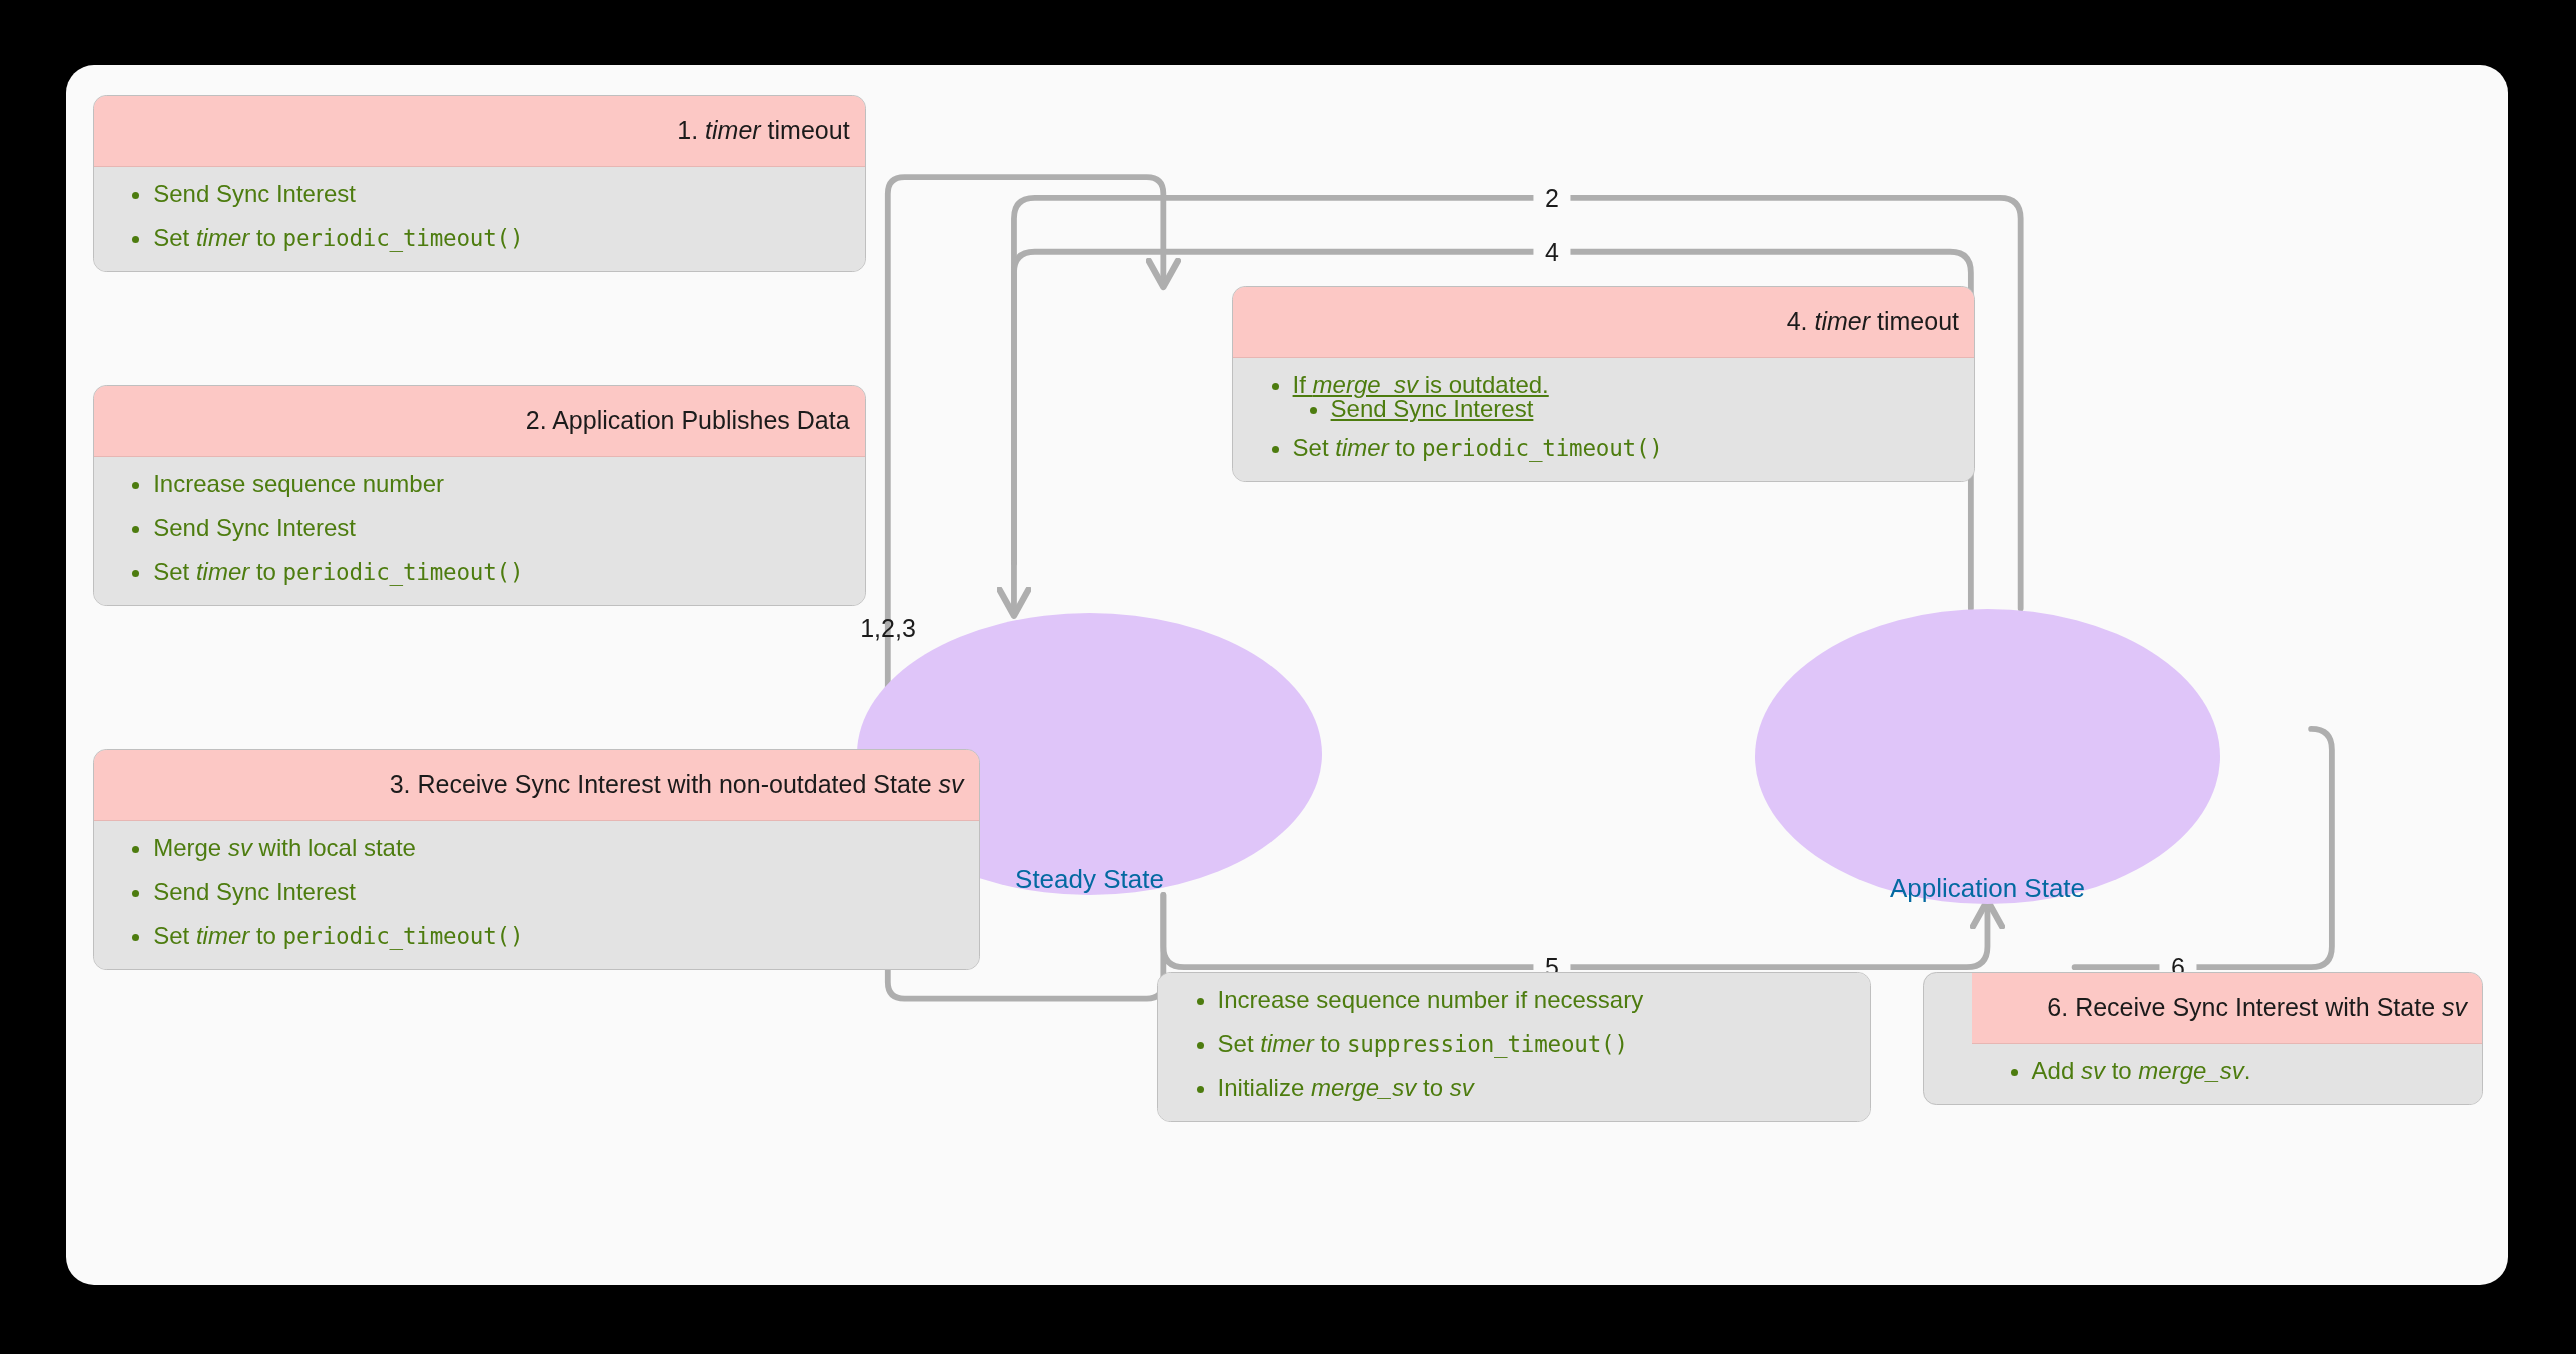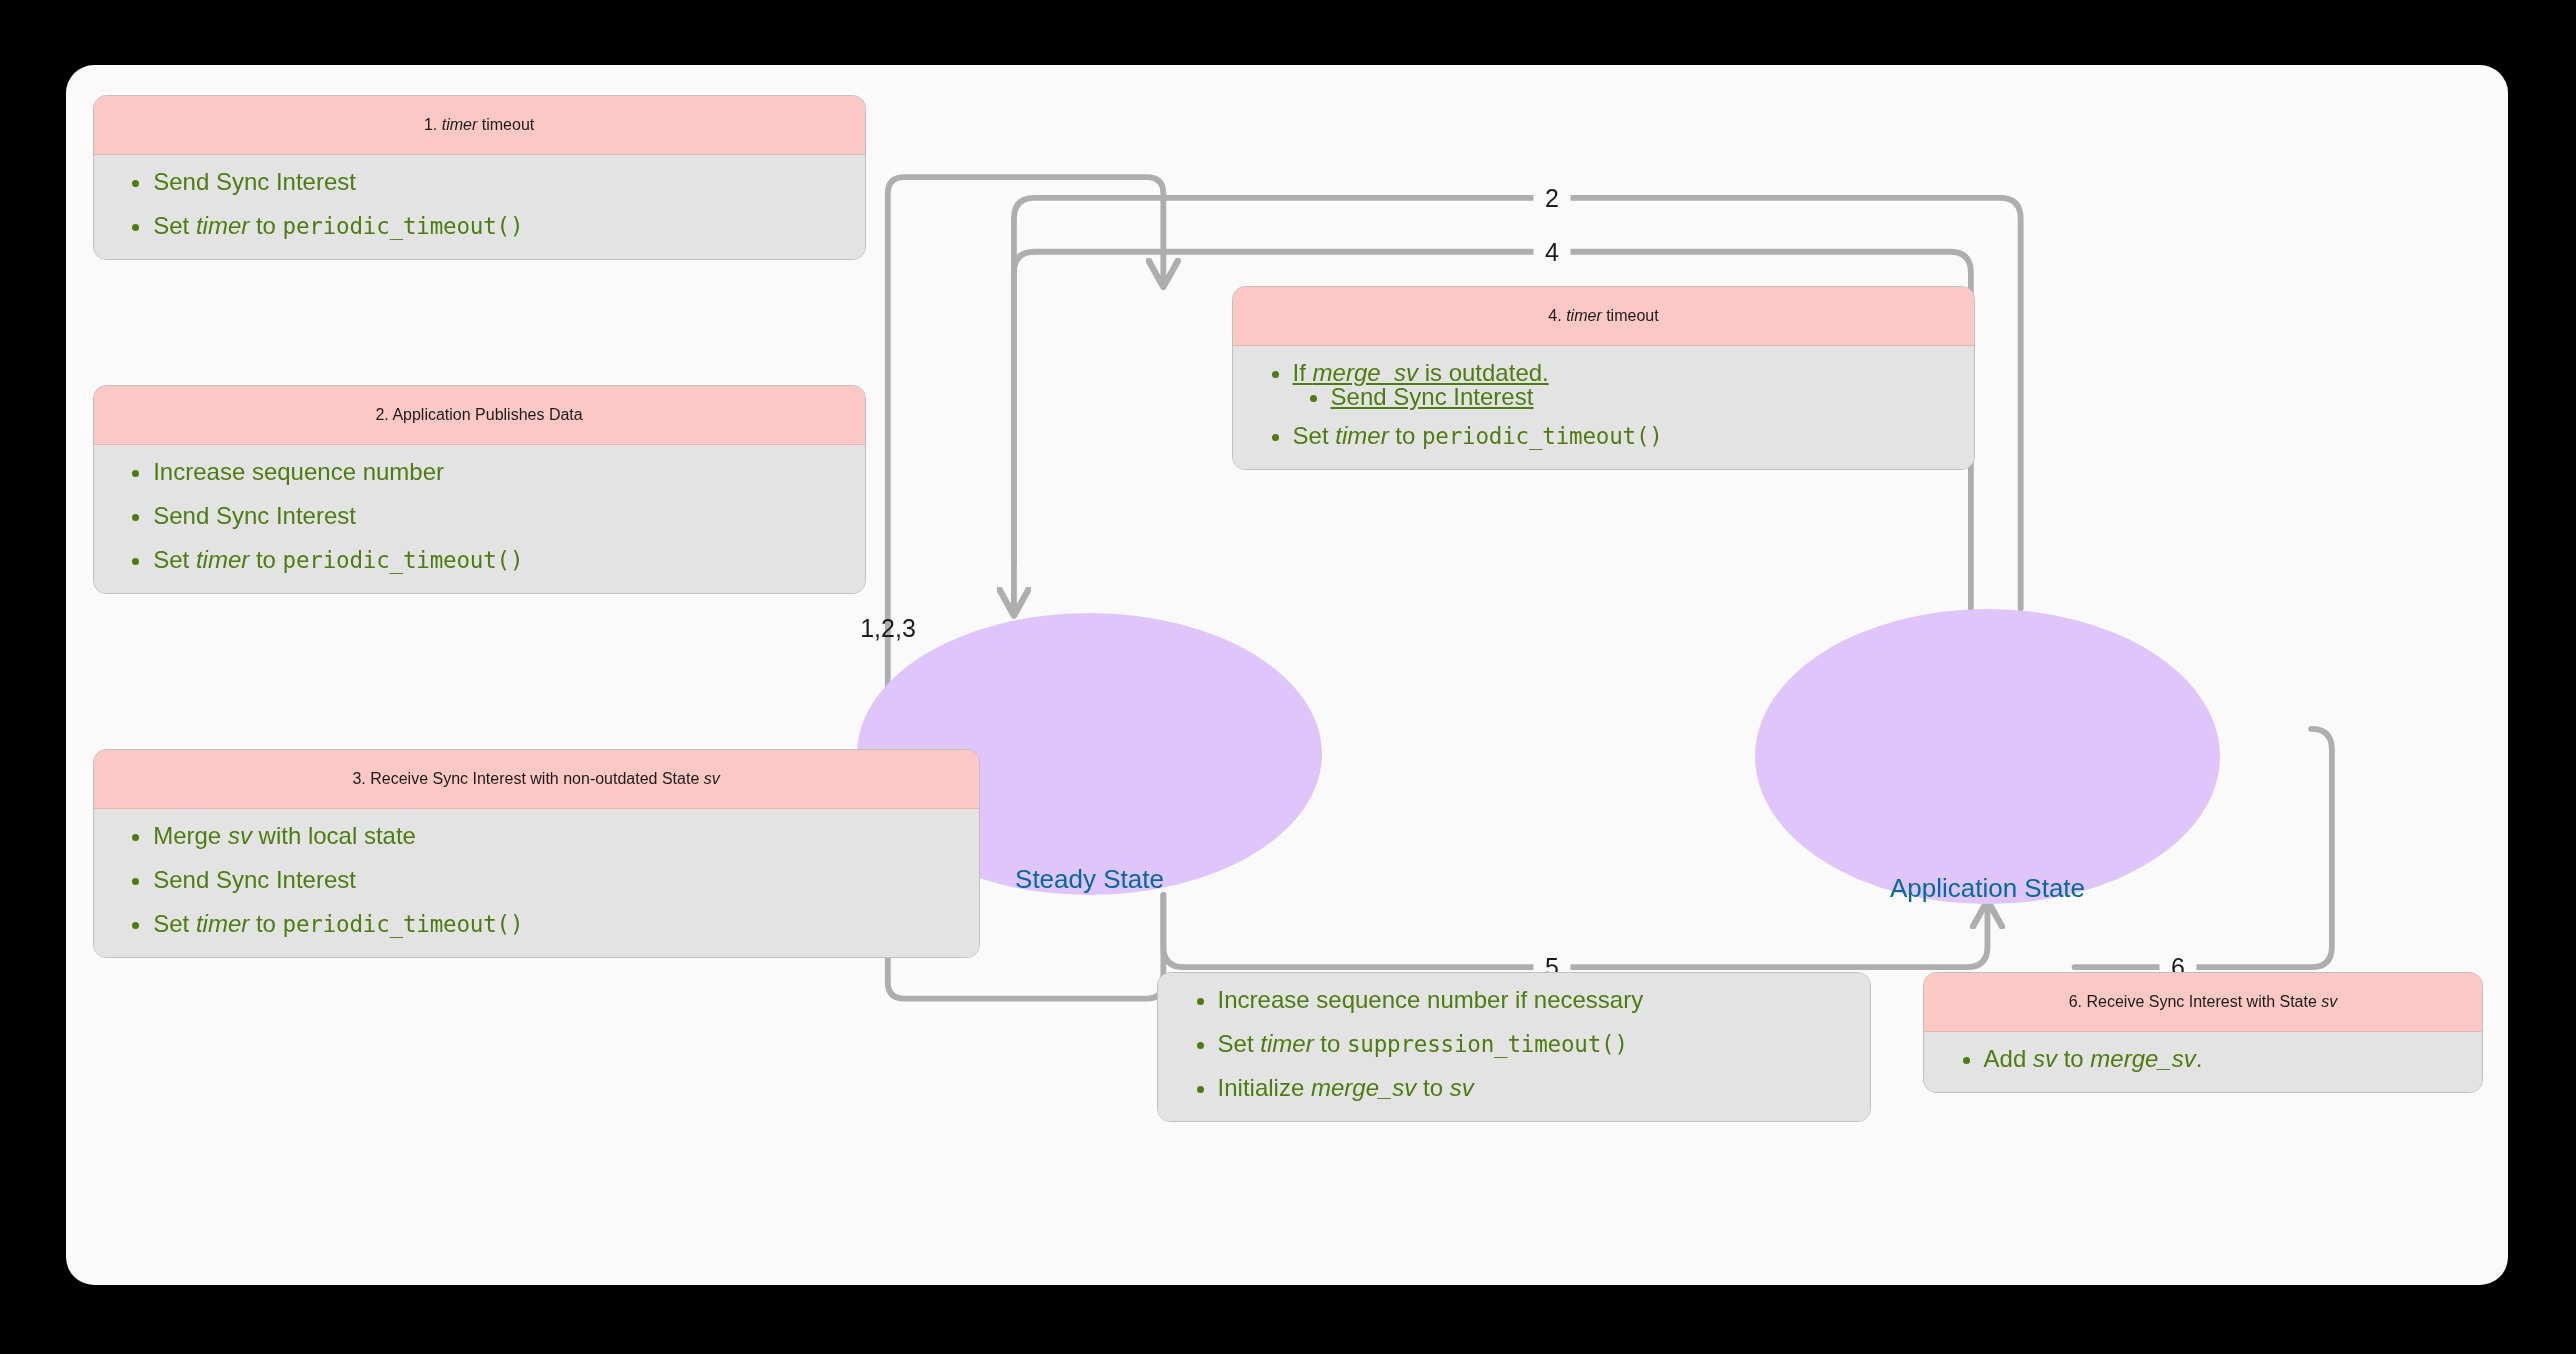--- a/index.html
+++ b/index.html
@@ -31,22 +31,22 @@
     border: 1.7px solid #BFBFBF;
     border-radius: 13.3px;
     box-sizing: border-box;
     overflow: hidden;
     background: #E3E3E3;
   }
   .card-header {
     background: #FCC8C5;
     border-bottom: 1.7px solid #E7B6B3;
     color: #1B1B1B;
-    text-align: center;
-    font-size: 16px;
+    text-align: right;
+    font-size: 25px;
     line-height: 1.35;
     padding: 18px 15px;
     box-sizing: border-box;
   }
   .card-body {
     background: #E3E3E3;
     padding: 15px 21.6px 18px 21.6px;
     box-sizing: border-box;
   }
   .card-body ul {
@@ -237,21 +237,21 @@
   <div class="card" style="left:1091px; top:907px; width:714px;">
     <div class="card-body">
       <ul>
         <li><span>Increase sequence number if necessary</span></li>
         <li><span>Set </span><span class="it">timer</span><span> to </span><span class="mono">suppression_timeout()</span></li>
         <li><span>Initialize </span><span class="it">merge_sv</span><span> to </span><span class="it">sv</span></li>
       </ul>
     </div>
   </div>
 
-  <div class="card" style="left:1857px; top:907px; width:560px;">
+  <div class="card" style="left:1857px; top:907px; width:560px;padding-left:48px;">
     <div class="card-header">
       <span>6. Receive Sync Interest with State </span><span class="it">sv</span><span></span>
     </div>
     <div class="card-body">
       <ul>
         <li><span>Add </span><span class="it">sv</span><span> to </span><span class="it">merge_sv</span><span>.</span></li>
       </ul>
     </div>
   </div>
 

